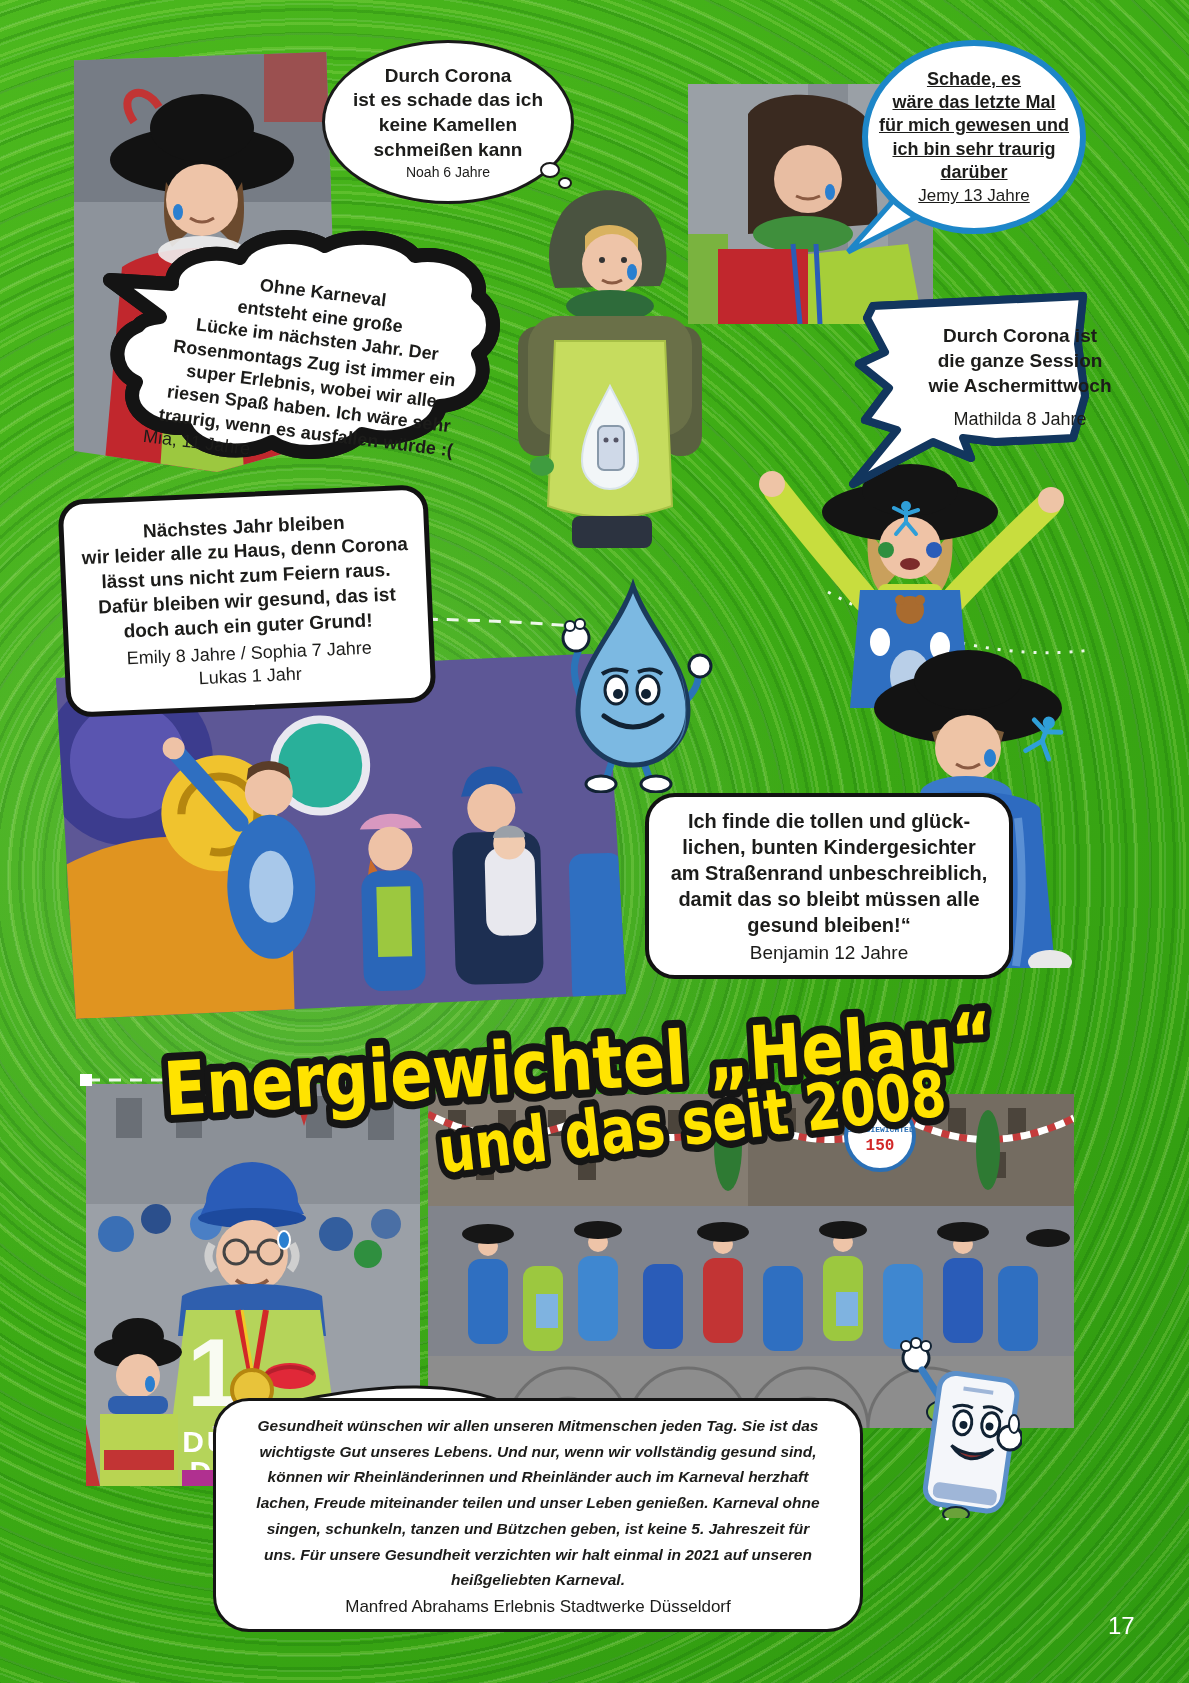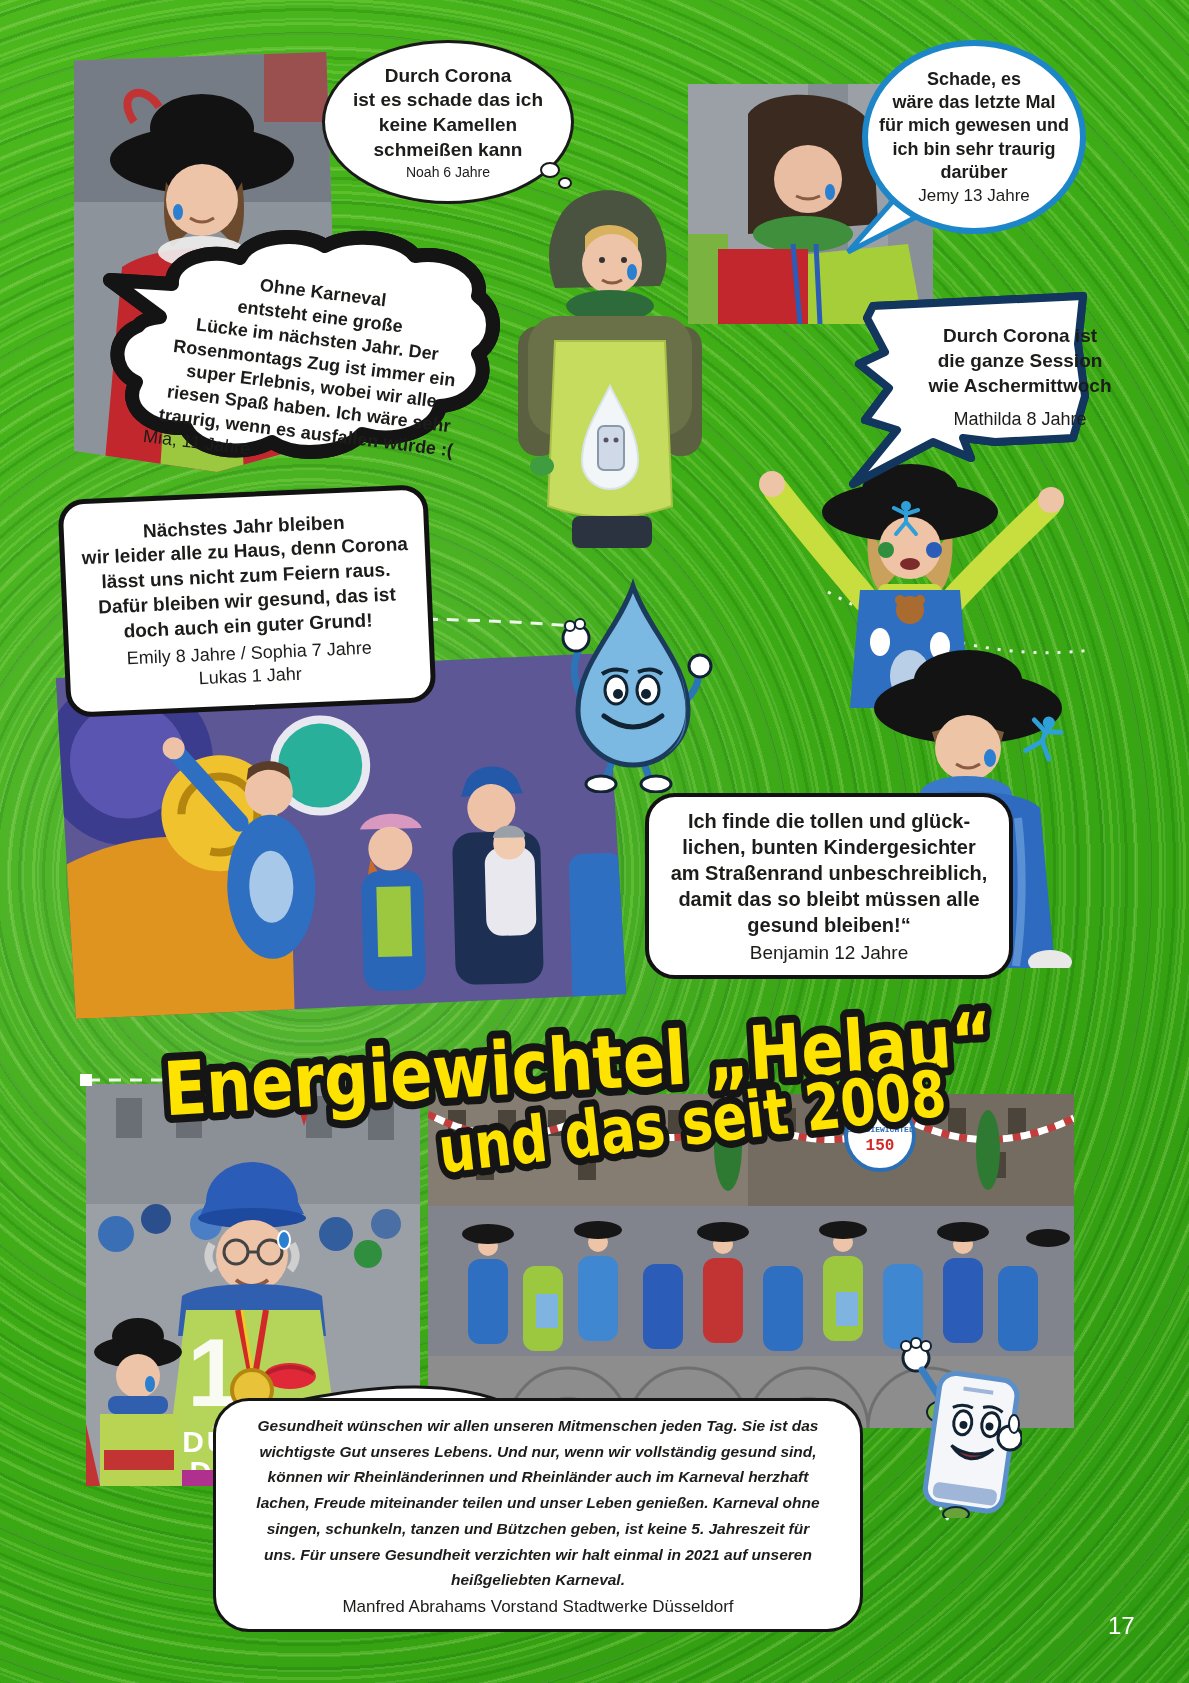--- a/index.html
+++ b/index.html
@@ -17,21 +17,21 @@
   .mascot{position:absolute;z-index:5;}
   .sprite{position:absolute;z-index:4;}
   .bubble{position:absolute;z-index:6;background:#fff;display:flex;flex-direction:column;
     align-items:center;justify-content:center;text-align:center;box-sizing:border-box;}
   .bubble-text{white-space:pre-line;font-weight:bold;line-height:1.3;}
   .bubble-author{font-weight:normal;margin-top:7px;}
   .ellipse{border-radius:50%;}
   .b-noah{left:322px;top:40px;width:252px;height:164px;border:3px solid #1a1a1a;font-size:19px;}
   .b-noah .bubble-author{font-size:14px;margin-top:2px;}
   .dot{position:absolute;background:#fff;border:2px solid #1a1a1a;border-radius:50%;z-index:6;}
-  .b-jemy{left:862px;top:40px;width:224px;height:194px;border:6px solid #1d86c8;font-size:18px;}
+  .b-jemy{left:862px;top:40px;width:224px;height:194px;border:6px solid #1d86c8;font-size:18px;text-decoration:underline;}
   .b-jemy .bubble-author{font-size:17px;margin-top:2px;}
   .tail{position:absolute;z-index:6;}
   .b-mathilda{left:924px;top:312px;width:192px;height:130px;background:transparent;font-size:19px;z-index:7;}
   .b-mathilda .bubble-author{font-size:18px;margin-top:10px;}
   .b-emily{left:62px;top:492px;width:370px;height:218px;border:5px solid #121212;border-radius:26px;
     font-size:19px;transform:rotate(-2.5deg);padding:12px 4px;}
   .b-emily .bubble-author{font-size:18px;margin-top:4px;line-height:1.25;white-space:pre-line;}
   .b-benjamin{left:645px;top:793px;width:368px;height:186px;border:4px solid #121212;border-radius:30px;font-size:20px;padding:10px 8px;}
   .b-benjamin .bubble-author{font-size:19px;margin-top:4px;}
   .mia-text{position:absolute;left:148px;top:258px;width:330px;z-index:7;transform:rotate(7deg);
@@ -449,18 +449,18 @@
     <path d="M318,66 C250,16 150,20 6,58 C120,42 220,52 318,76 Z" fill="#fff" stroke="#151515" stroke-width="3"></path>
   </svg>
   <div class="bubble quote-bubble">
     <div class="bubble-text">Gesundheit wünschen wir allen unseren Mitmenschen jeden Tag. Sie ist das
 wichtigste Gut unseres Lebens. Und nur, wenn wir vollständig gesund sind,
 können wir Rheinländerinnen und Rheinländer auch im Karneval herzhaft
 lachen, Freude miteinander teilen und unser Leben genießen. Karneval ohne
 singen, schunkeln, tanzen und Bützchen geben, ist keine 5. Jahreszeit für
 uns. Für unsere Gesundheit verzichten wir halt einmal in 2021 auf unseren
 heißgeliebten Karneval.</div>
-    <div class="bubble-author">Manfred Abrahams Vorstand Stadtwerke Düsseldorf</div>
+    <div class="bubble-author">Manfred Abrahams Erlebnis Stadtwerke Düsseldorf</div>
   </div>
 
   <div class="pagenum">17</div>
 
 </div>
 
 </body></html>

